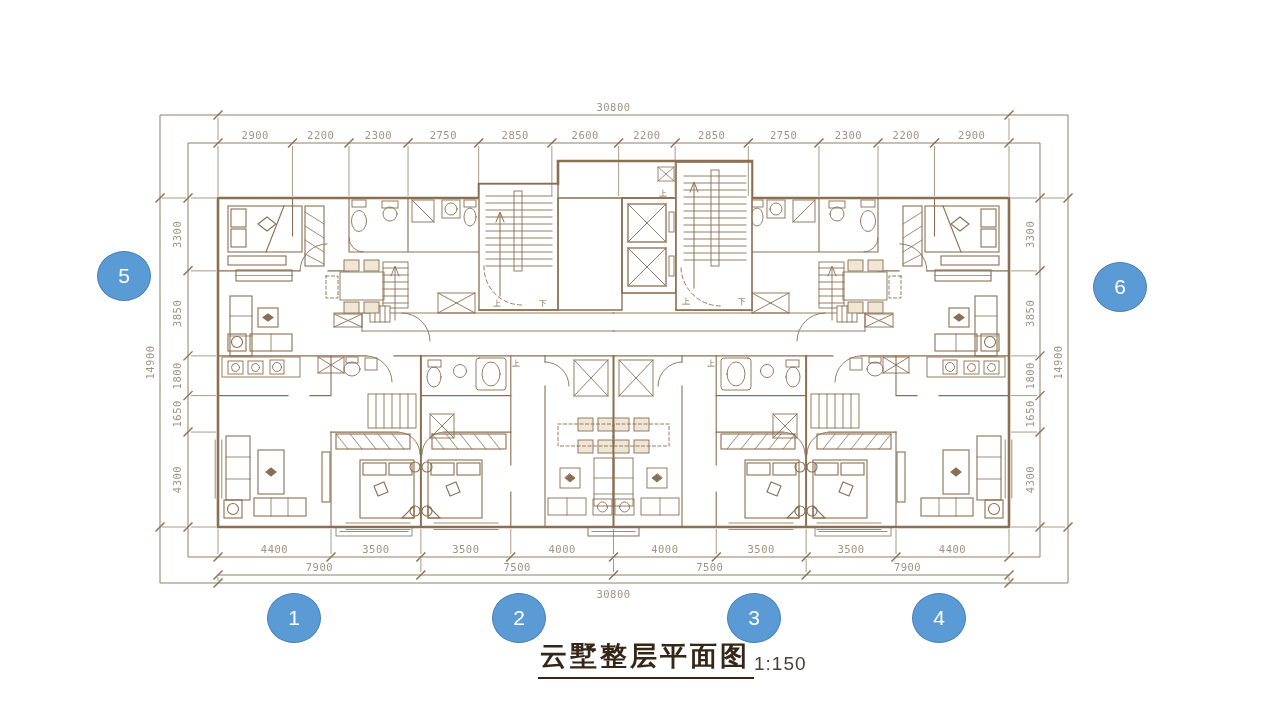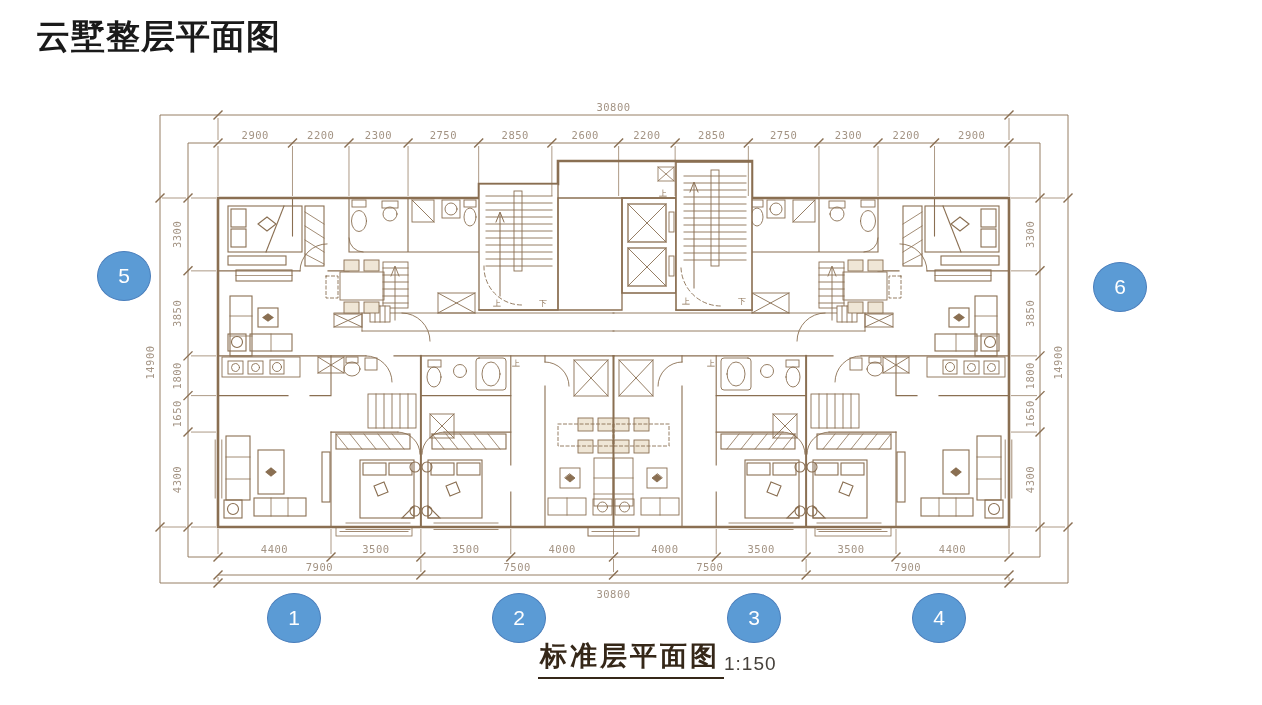--- a/index.html
+++ b/index.html
@@ -17,21 +17,20 @@
   .caption{position:absolute;left:538px;top:638px;display:flex;align-items:flex-end;}
   .caption .label{font-size:27px;font-weight:700;color:#352718;letter-spacing:3px;
                   border-bottom:2.5px solid #352718;padding:0 4px 3px 2px;}
   .caption .scale{font-size:19px;color:#46413b;padding-bottom:4px;letter-spacing:1px;}
 </style>
 </head>
 <body>
 
 <div class="slide">
 
-  <h1 class="title">云墅整层平面图</h1>
 
   <svg class="plan-svg" width="1262" height="705" viewBox="0 0 1262 705">
 
     <g stroke="#8a6f52" fill="none" stroke-width="2.6" stroke-linecap="square">
       <path d="M218,198H479V184H558V161H752V198H1009V527H218Z"></path>
       <path d="M479,198H752" stroke-width="1.3"></path>
     </g>
 
     <g id="left-wing" stroke="#8a6f52" fill="none" stroke-width="1.1" stroke-linecap="square">
 
@@ -390,16 +389,16 @@
   </svg>
 
   <div class="marker m1">1</div>
   <div class="marker m2">2</div>
   <div class="marker m3">3</div>
   <div class="marker m4">4</div>
   <div class="marker m5">5</div>
   <div class="marker m6">6</div>
 
   <div class="caption">
-    <span class="label">标准层平面图</span>
+    <span class="label">云墅整层平面图</span>
     <span class="scale">1:150</span>
   </div>
 </div>
 
 </body></html>

